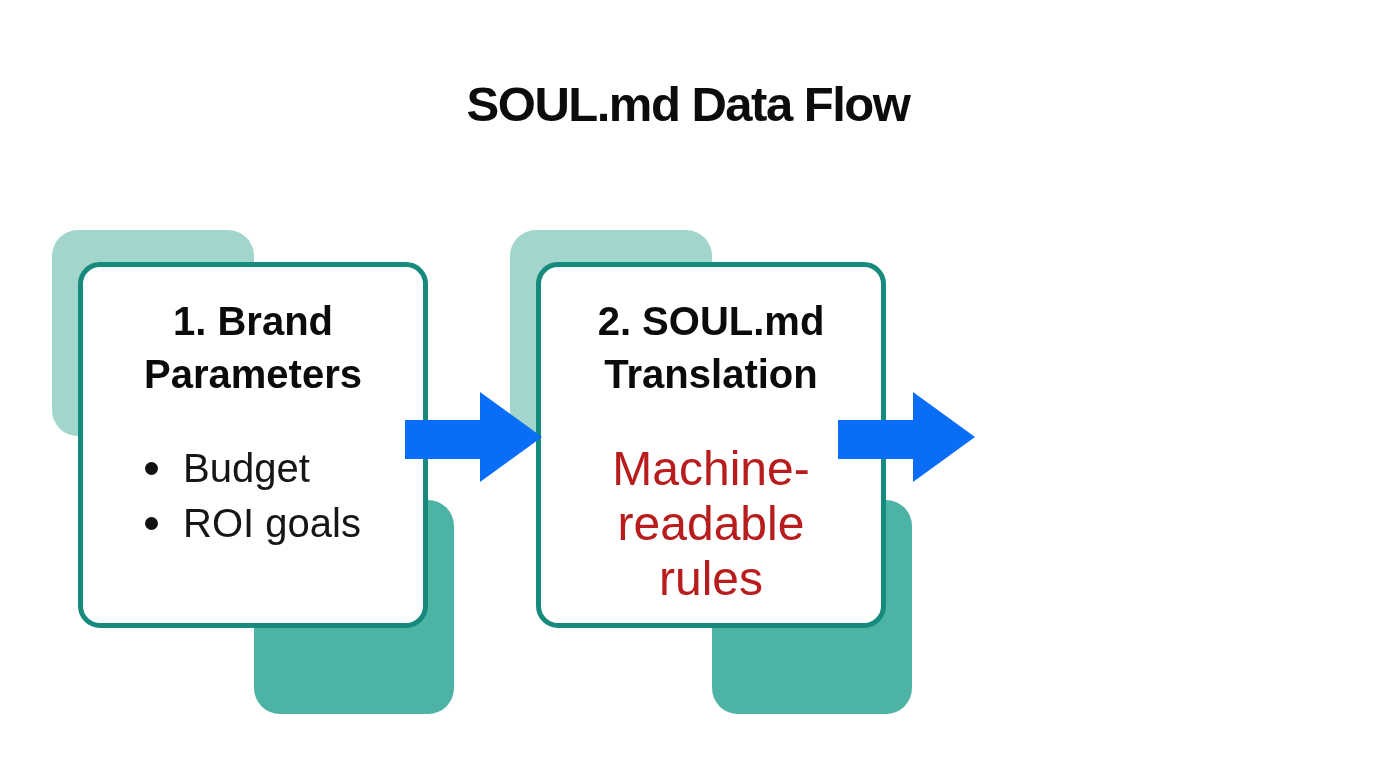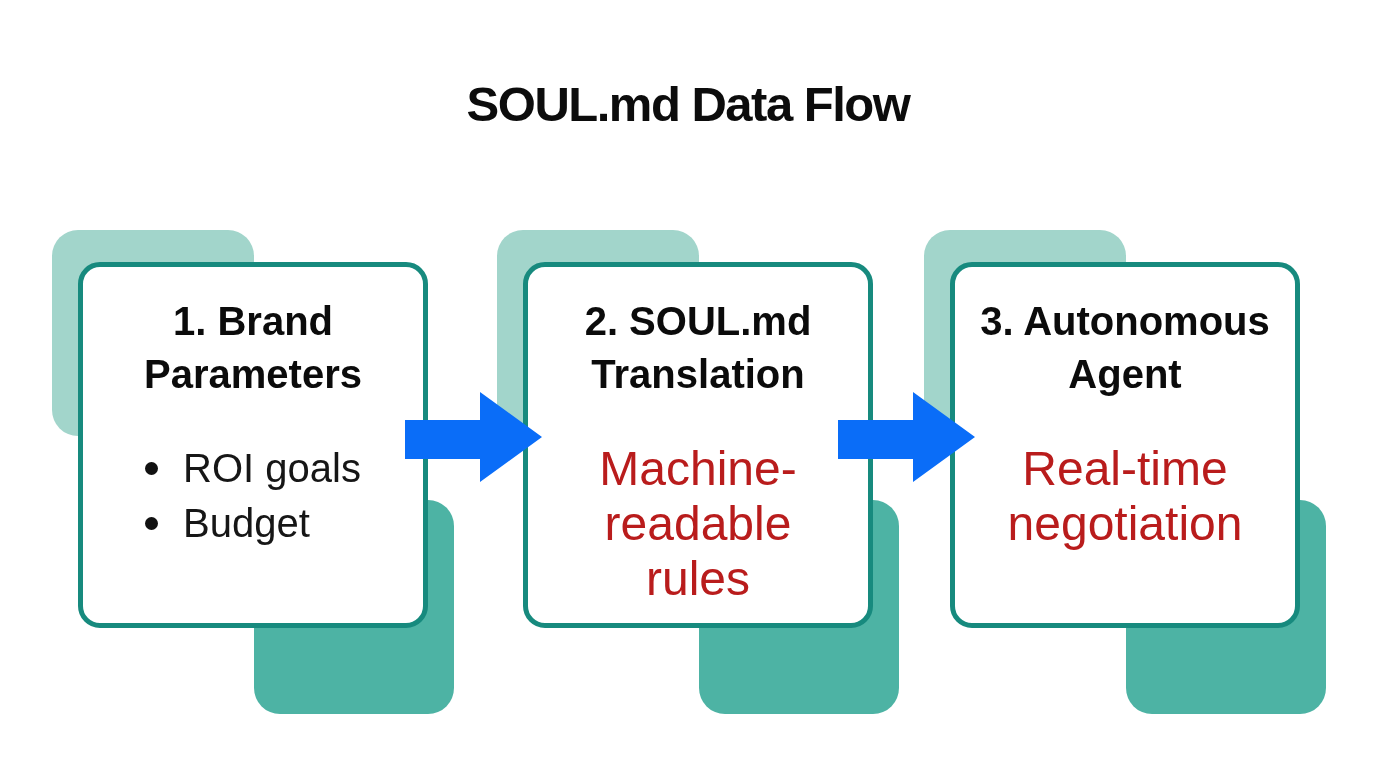--- a/index.html
+++ b/index.html
@@ -7,21 +7,21 @@
     position:relative;width:1376px;height:768px;overflow:hidden;
     background:#ffffff;font-family:"Liberation Sans",sans-serif;color:#111;
   }
   .title{
     position:absolute;top:80px;left:0;width:100%;margin:0;
     text-align:center;font-size:49px;font-weight:700;letter-spacing:-1.5px;
     color:#0c0c0c;line-height:1;
   }
   .step{position:absolute;top:262px;width:350px;height:422px;}
   .step.s1{left:78px;}
-  .step.s2{left:523px;}
+  .step.s2{left:536px;}
   .step.s3{left:950px;}
   .shadow-tl{
     position:absolute;left:-26px;top:-32px;width:202px;height:206px;
     border-radius:26px;background:#a2d5cb;z-index:0;
   }
   .shadow-br{
     position:absolute;right:-26px;bottom:-30px;width:200px;height:214px;
     border-radius:26px;background:#4db3a4;z-index:0;
   }
   .card{
@@ -58,25 +58,25 @@
   <h1 class="title">SOUL.md Data Flow</h1>
 
   <div class="step s1">
     <div class="shadow-tl"></div>
     <div class="shadow-br"></div>
     <div class="card">
       <div class="heading">1. Brand Parameters</div>
       <div class="bullet-list">
         <div class="bullet-row">
           <span class="dot"></span>
-          <span class="bullet-label">ROI goals</span>
+          <span class="bullet-label">Budget</span>
         </div>
         <div class="bullet-row">
           <span class="dot"></span>
-          <span class="bullet-label">Budget</span>
+          <span class="bullet-label">ROI goals</span>
         </div>
       </div>
     </div>
   </div>
 
   <svg class="arrow a1" viewBox="0 0 137 90" xmlns="http://www.w3.org/2000/svg">
     <polygon points="0,28 75,28 75,0 137,45 75,90 75,67 0,67" fill="#0a6df8"></polygon>
   </svg>
 
   <div class="step s2">
@@ -85,22 +85,14 @@
     <div class="card">
       <div class="heading">2. SOUL.md Translation</div>
       <div class="body-text">Machine-readable rules</div>
     </div>
   </div>
 
   <svg class="arrow a2" viewBox="0 0 137 90" xmlns="http://www.w3.org/2000/svg">
     <polygon points="0,28 75,28 75,0 137,45 75,90 75,67 0,67" fill="#0a6df8"></polygon>
   </svg>
 
-  <div class="step s3">
-    <div class="shadow-tl"></div>
-    <div class="shadow-br"></div>
-    <div class="card">
-      <div class="heading">3. Autonomous Agent</div>
-      <div class="body-text">Real-time negotiation</div>
-    </div>
-  </div>
 
 </div>
 
 </body></html>

